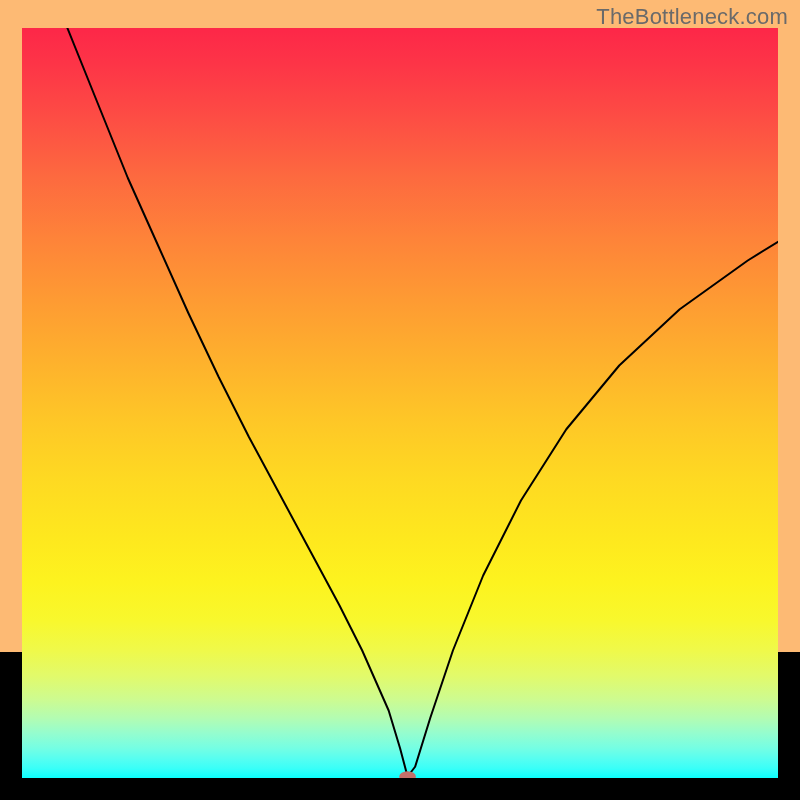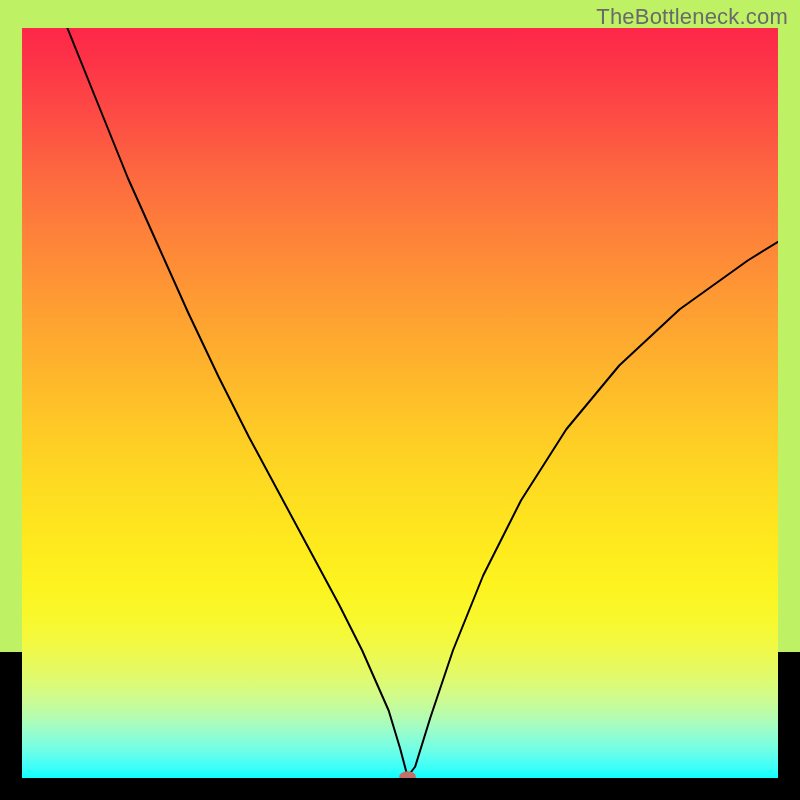--- a/index.html
+++ b/index.html
@@ -7,21 +7,21 @@
     padding: 0;
     width: 800px;
     height: 800px;
     background: #000;
     font-family: Arial, Helvetica, sans-serif;
   }
   .frame {
     position: relative;
     width: 800px;
     height: 652px;
-    background: #bef264;
+    background: #fdba74;
   }
   .watermark {
     position: absolute;
     top: 4px;
     right: 12px;
     color: #6a6a6a;
     font-size: 22px;
     font-weight: 500;
     letter-spacing: 0.2px;
     z-index: 5;

